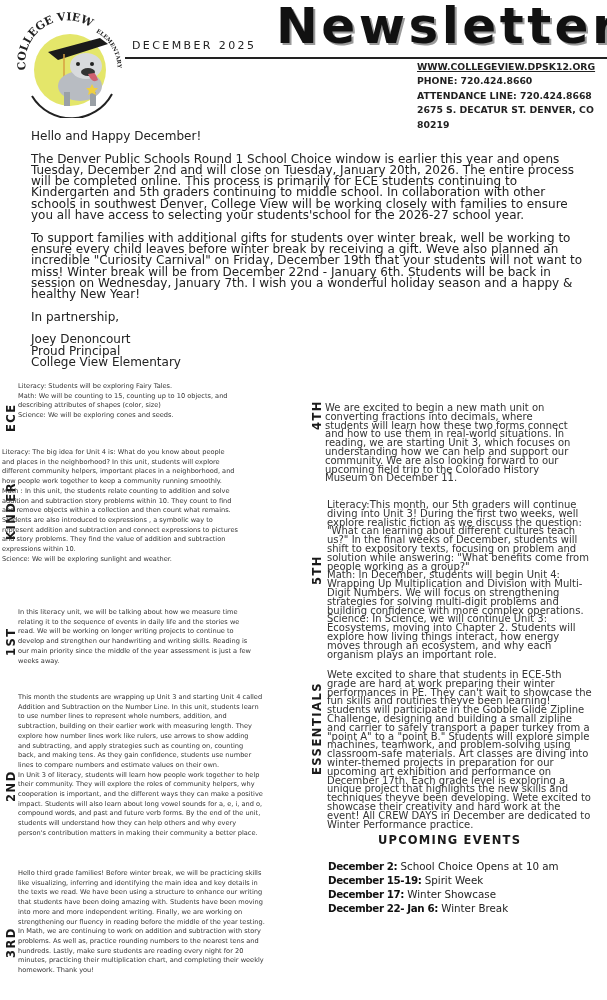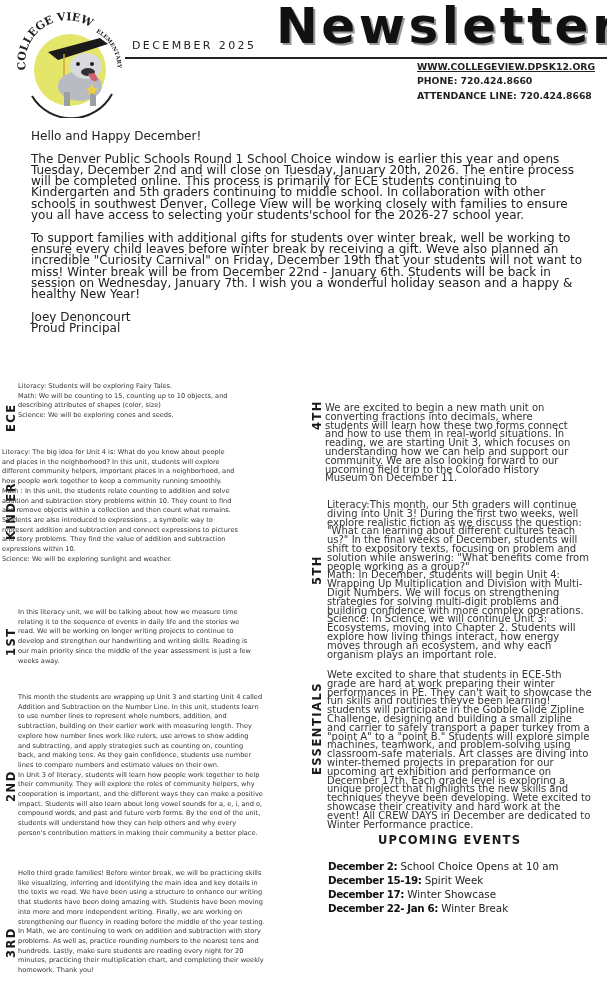--- a/index.html
+++ b/index.html
@@ -52,28 +52,31 @@
     <polygon points="80,76 82,80 86,80 83,83 84,87 80,85 76,87 77,83 74,80 78,80" fill="#f0d040"></polygon>
   </svg>
 </div>
 <div class="abs month">DECEMBER 2025</div>
 <div class="abs title">Newsletter</div>
 <div class="abs rule"></div>
 <div class="abs contact">
   <div class="url">WWW.COLLEGEVIEW.DPSK12.ORG</div>
   <div>PHONE: 720.424.8660</div>
   <div>ATTENDANCE LINE: 720.424.8668</div>
+  <div>2675 S. DECATUR ST. DENVER, CO 80219</div>
 </div>
 
 <div class="abs letter">
   <p>Hello and Happy December!</p>
   <p>The Denver Public Schools Round 1 School Choice window is earlier this year and opens Tuesday, December 2nd and will close on Tuesday, January 20th, 2026. The entire process will be completed online. This process is primarily for ECE students continuing to Kindergarten and 5th graders continuing to middle school. In collaboration with other schools in southwest Denver, College View will be working closely with families to ensure you all have access to selecting your students'school for the 2026-27 school year.</p>
   <p>To support families with additional gifts for students over winter break, well be working to ensure every child leaves before winter break by receiving a gift. Weve also planned an incredible "Curiosity Carnival" on Friday, December 19th that your students will not want to miss! Winter break will be from December 22nd - January 6th. Students will be back in session on Wednesday, January 7th. I wish you a wonderful holiday season and a happy &amp; healthy New Year!</p>
+  <p>In partnership,</p>
   <div>Joey Denoncourt</div>
   <div>Proud Principal</div>
+  <div>College View Elementary</div>
 </div>
 
 <div class="abs sec-label" style="left:4px; top:432px;">ECE</div>
 <div class="abs sec-text" style="left:18px; top:382px; width:236px;">Literacy: Students will be exploring Fairy Tales.
 Math: We will be counting to 15, counting up to 10 objects, and describing attributes of shapes (color, size)
 Science: We will be exploring cones and seeds.</div>
 
 <div class="abs sec-label" style="left:4px; top:540px;">KINDER</div>
 <div class="abs sec-text" style="left:2px; top:448px; width:236px;">Literacy: The big idea for Unit 4 is: What do you know about people and places in the neighborhood? In this unit, students will explore different community helpers, important places in a neighborhood, and how people work together to keep a community running smoothly.
  Math : In this unit, the students relate counting to addition and solve addition and subtraction story problems within 10. They count to find and remove objects within a collection and  then count what remains. Students are also introduced to expressions , a symbolic way to represent addition and subtraction and connect expressions to pictures and story problems. They find the value of addition and subtraction expressions within 10.

